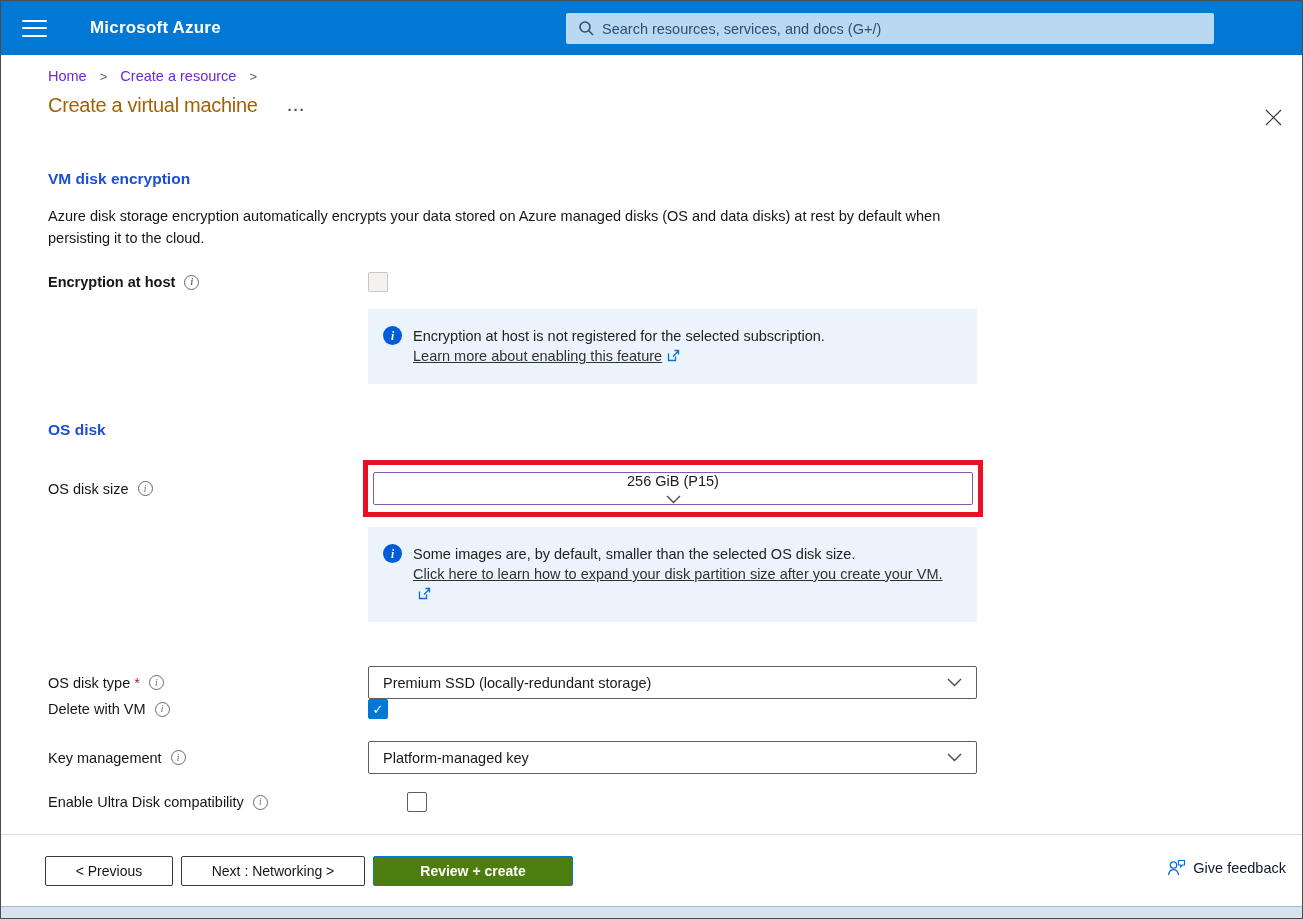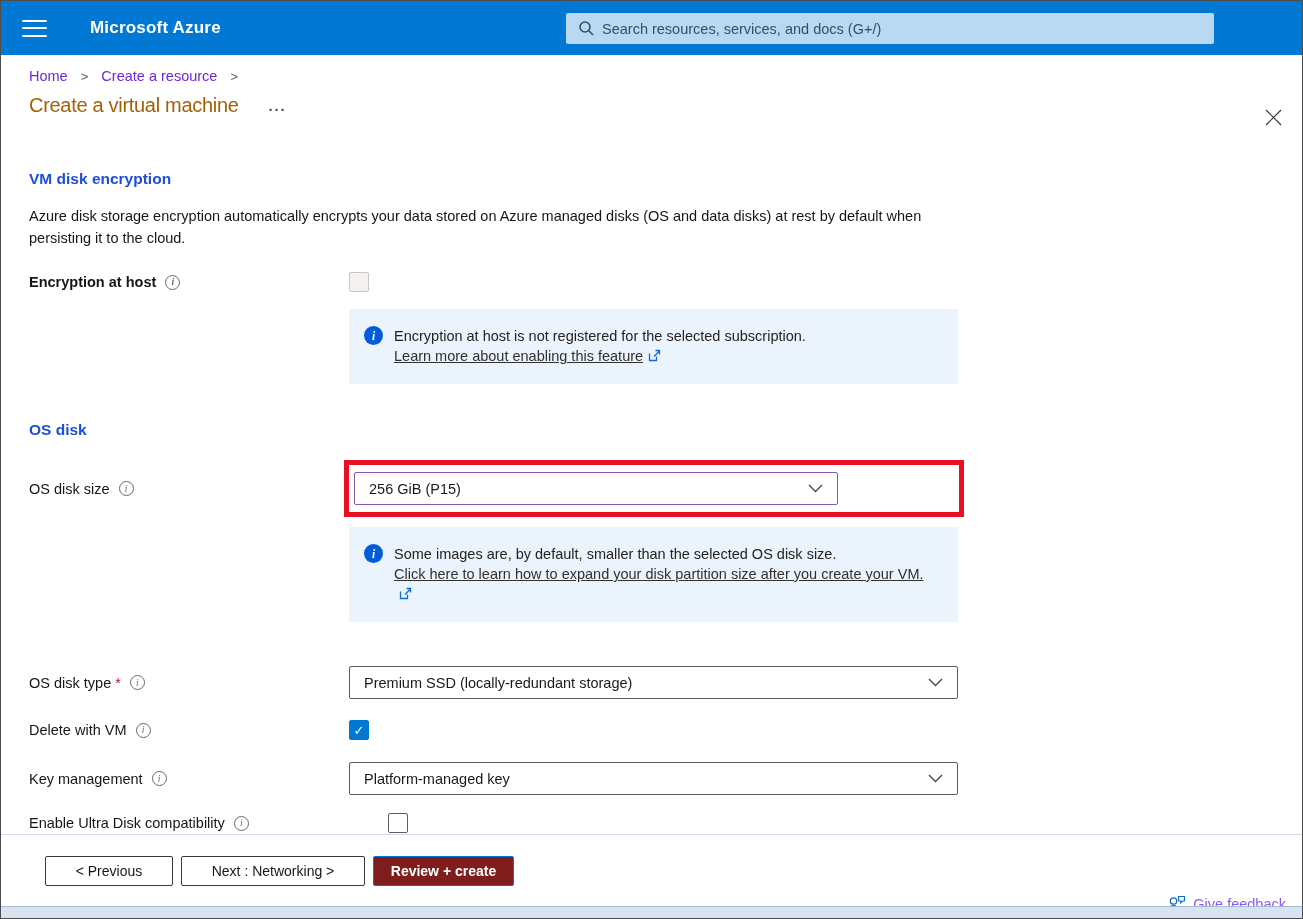--- a/index.html
+++ b/index.html
@@ -1,20 +1,20 @@
 <!DOCTYPE html>
 <html><head>
 <meta charset="utf-8">
 <style>
   * { margin:0; padding:0; box-sizing:border-box; }
   html,body { background:#fff; }
   body { font-family:"Liberation Sans","DejaVu Sans",sans-serif; }
 
   .window{ position:relative; width:1303px; height:919px; background:#fff;
-           border:1px solid #4d4d4d; overflow:hidden; }
+           border:1px solid #4d4d4d; overflow:hidden;padding-left:19px; }
 
   
   .topbar{ position:absolute; top:0; left:0; right:0; height:54px;
            background:#0078d4; display:flex; align-items:center; }
   .hamburger{ width:25px; height:17px; margin-left:21px; display:flex;
               flex-direction:column; justify-content:space-between; cursor:pointer; }
   .hamburger span{ display:block; height:2px; background:#fff; border-radius:1px; }
   .brand{ margin-left:43px; color:#fff; font-size:17px; font-weight:700; letter-spacing:.2px; }
   .searchbox{ position:absolute; left:565px; top:12px; width:648px; height:31px;
               background:#b9d8f2; border-radius:2px; }
@@ -64,44 +64,44 @@
   .infobox .txt{ font-size:14.5px; line-height:20px; color:#242322; max-width:540px; }
   .infobox a{ color:#33312f; text-decoration:underline; cursor:pointer; }
   .ext-icon{ display:inline-block; margin-left:5px; vertical-align:-1px; }
 
   .dropdown{ width:609px; height:33px; background:#fff; border:1px solid #5f5d5b;
              border-radius:2px; display:flex; align-items:center; justify-content:space-between;
              padding:0 14px; font-size:14.5px; color:#1b1a19; cursor:pointer; }
   .dropdown-focused{ border:1.5px solid #8757ad; }
 
   .red-annotation{ border:5px solid #e81123; margin-left:-5px; padding:7px 5px; width:620px; }
-  .red-annotation .dropdown{ width:484px; }
+  .red-annotation .dropdown{ width:600px;flex-direction:column; }
 
   .infobox1{ margin-top:17px; }
   .osdisk-heading{ margin-top:37px; }
   .row-enc-host{ margin-top:23px;font-weight:bold; }
   .row-size{ margin-top:21px; }
   .infobox2{ margin-top:10px; }
   .row-type{ margin-top:44px; }
-  .row-delete{ margin-top:21px; }
+  .row-delete{ }
   .row-key{ margin-top:22px; }
   .row-ultra{ margin-top:18px;gap:39px; }
 
   
   .content-sep{ position:absolute; left:0; right:0; top:833px; border-top:1px solid #d2deee; }
   .footer{ position:absolute; left:17px; right:0; top:834px; height:71px; background:#fff;
            display:flex; align-items:center; padding-left:27px; }
   .btn{ height:30px; font-size:14px; display:flex; align-items:center; justify-content:center;
         border-radius:2px; cursor:pointer; font-family:"Liberation Sans",sans-serif; }
   .btn-secondary{ background:#fff; border:1px solid #3b3a39; color:#161616; }
   .btn-prev{ width:128px; margin-right:8px; }
   .btn-next{ width:184px; margin-right:8px; }
-  .btn-primary{ width:141px; background:#7f1d1d; border:1px solid #0078d4; color:#fff; font-weight:700; }
+  .btn-primary{ width:200px; background:#4d7c0f; border:1px solid #0078d4; color:#fff; font-weight:700; }
   .feedback{ position:absolute; right:16px; top:24px; display:flex; align-items:center;
-             color:#8b5cf6; font-size:14.5px; cursor:pointer;margin-top:36px; }
+             color:#0f172a; font-size:14.5px; cursor:pointer; }
   .feedback svg{ margin-right:7px; }
 
   .bottom-strip{ position:absolute; left:0; right:0; bottom:0; height:12px;
                  background:#d8e3f0; border-top:1px solid #a6bad2; }
 </style>
 </head>
 <body>
 
 <div class="window">
 

